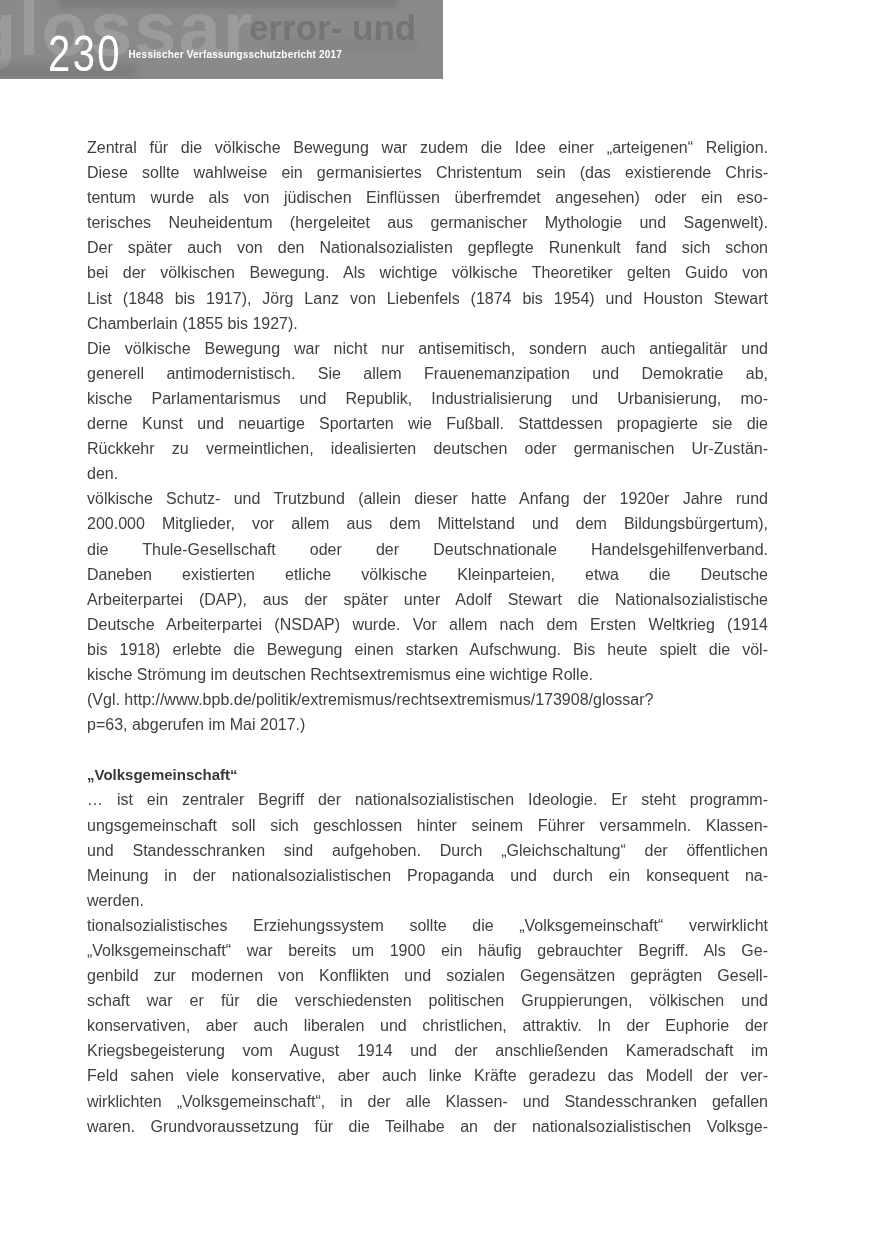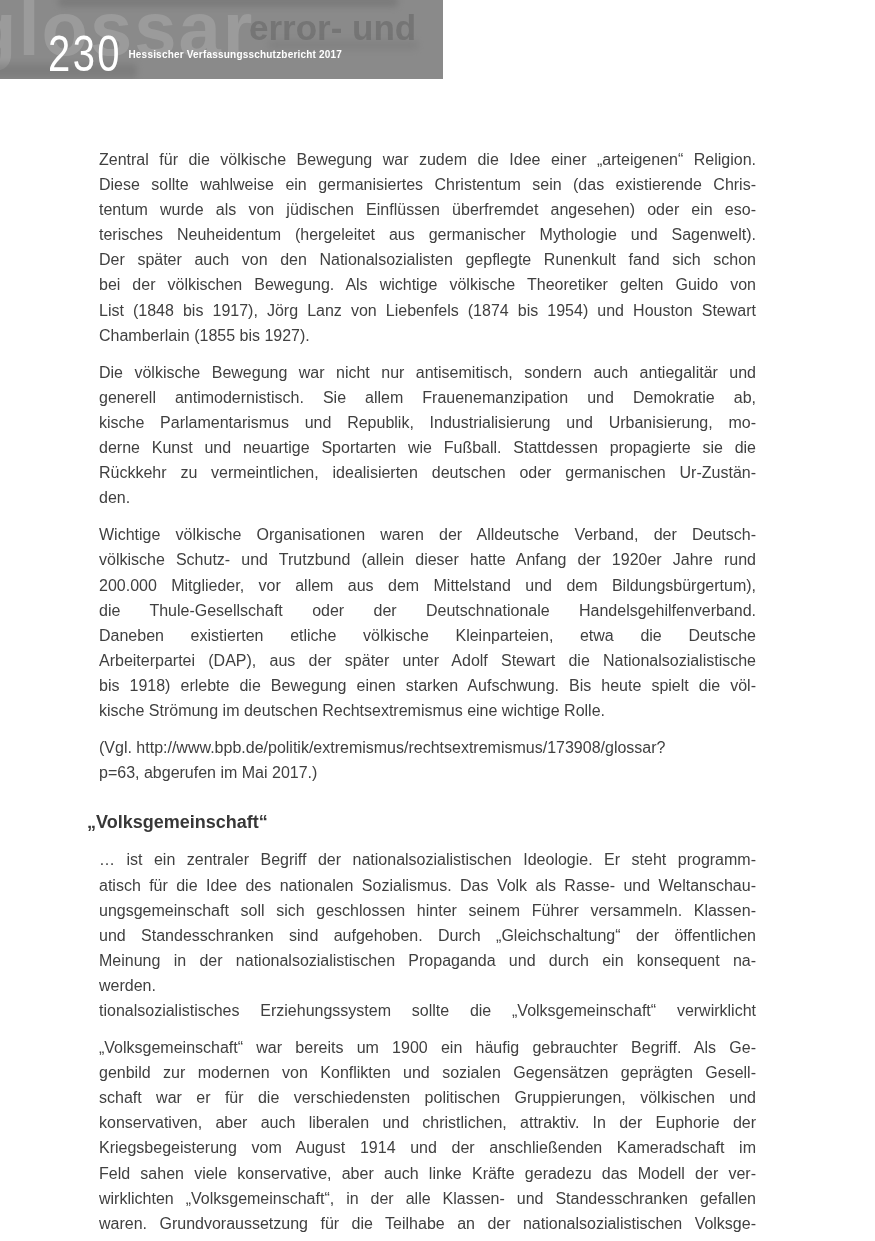--- a/index.html
+++ b/index.html
@@ -72,30 +72,30 @@
   }
 
   
   .content {
     position: absolute;
     left: 87px; top: 135px;
     width: 681px;
     color: var(--text-color, #404040);
     font-size: 16px;
   }
-  .paragraph { margin: 12px; }
+  .paragraph { margin: 0; }
   .line {
     line-height: 25.1px;
     text-align: justify;
     text-align-last: justify;
   }
   .line.line-end { text-align-last: left; }
   .entry-heading {
     margin: 25.1px 0 0 0;
-    font-size: 18px;
+    font-size: 15px;
     font-weight: 700;
     line-height: 25.1px;
     color: #383838;
   }
 </style>
 </head>
 <body>
 
 <div class="page">
 
@@ -124,37 +124,36 @@
       </div>
       <div class="paragraph">
         <div class="line">Die völkische Bewegung war nicht nur antisemitisch, sondern auch antiegalitär und</div>
         <div class="line">generell antimodernistisch. Sie allem Frauenemanzipation und Demokratie ab,</div>
         <div class="line">kische Parlamentarismus und Republik, Industrialisierung und Urbanisierung, mo-</div>
         <div class="line">derne Kunst und neuartige Sportarten wie Fußball. Stattdessen propagierte sie die</div>
         <div class="line">Rückkehr zu vermeintlichen, idealisierten deutschen oder germanischen Ur-Zustän-</div>
         <div class="line line-end">den.</div>
       </div>
       <div class="paragraph">
-        <div class="line">Wichtige völkische Organisationen waren der Alldeutsche Verband, der Deutsch-</div>
         <div class="line">völkische Schutz- und Trutzbund (allein dieser hatte Anfang der 1920er Jahre rund</div>
         <div class="line">200.000 Mitglieder, vor allem aus dem Mittelstand und dem Bildungsbürgertum),</div>
         <div class="line">die Thule-Gesellschaft oder der Deutschnationale Handelsgehilfenverband.</div>
         <div class="line">Daneben existierten etliche völkische Kleinparteien, etwa die Deutsche</div>
         <div class="line">Arbeiterpartei (DAP), aus der später unter Adolf Stewart die Nationalsozialistische</div>
+        <div class="line">Deutsche Arbeiterpartei (NSDAP) wurde. Vor allem nach dem Ersten Weltkrieg (1914</div>
         <div class="line">bis 1918) erlebte die Bewegung einen starken Aufschwung. Bis heute spielt die völ-</div>
         <div class="line line-end">kische Strömung im deutschen Rechtsextremismus eine wichtige Rolle.</div>
       </div>
       <div class="paragraph">
         <div class="line line-end">(Vgl. http://www.bpb.de/politik/extremismus/rechtsextremismus/173908/glossar?</div>
         <div class="line line-end">p=63, abgerufen im Mai 2017.)</div>
       </div>
       <h2 class="entry-heading">„Volksgemeinschaft“</h2>
       <div class="paragraph">
         <div class="line">… ist ein zentraler Begriff der nationalsozialistischen Ideologie. Er steht programm-</div>
-        <div class="line">atisch für die Idee des nationalen Sozialismus. Das Volk als Rasse- und Weltanschau-</div>
         <div class="line">ungsgemeinschaft soll sich geschlossen hinter seinem Führer versammeln. Klassen-</div>
         <div class="line">und Standesschranken sind aufgehoben. Durch „Gleichschaltung“ der öffentlichen</div>
         <div class="line">Meinung in der nationalsozialistischen Propaganda und durch ein konsequent na-</div>
         <div class="line line-end">werden.</div>
         <div class="line">tionalsozialistisches Erziehungssystem sollte die „Volksgemeinschaft“ verwirklicht</div>
       </div>
       <div class="paragraph">
         <div class="line">„Volksgemeinschaft“ war bereits um 1900 ein häufig gebrauchter Begriff. Als Ge-</div>
         <div class="line">genbild zur modernen von Konflikten und sozialen Gegensätzen geprägten Gesell-</div>
         <div class="line">schaft war er für die verschiedensten politischen Gruppierungen, völkischen und</div>

